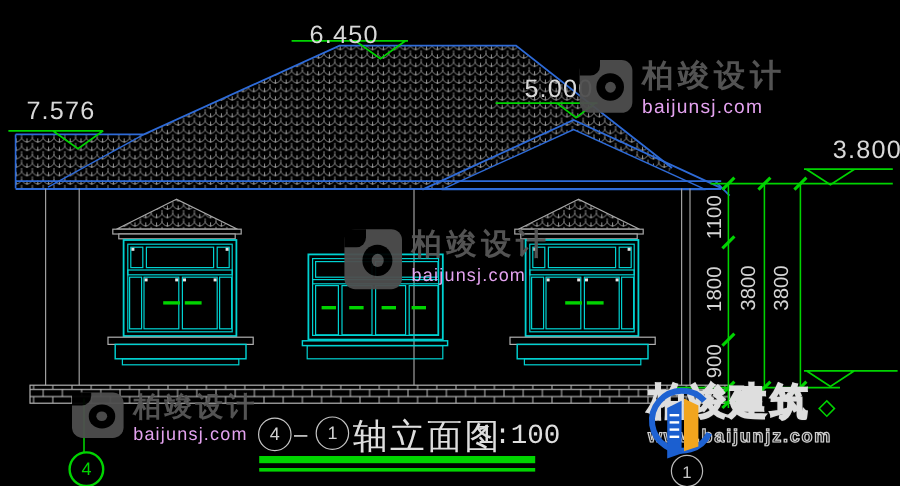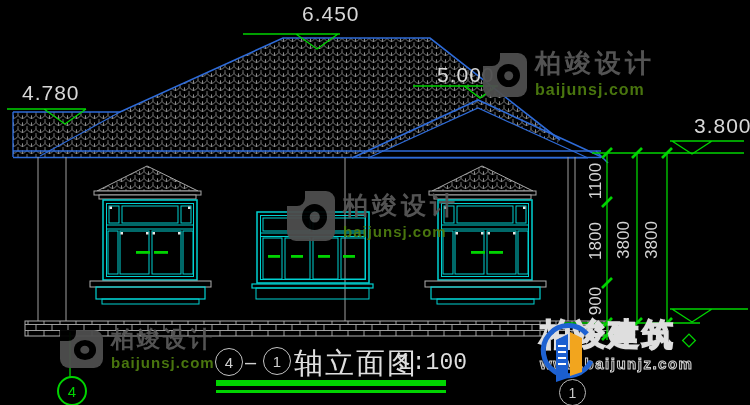--- a/index.html
+++ b/index.html
@@ -3,27 +3,27 @@
 <meta charset="utf-8">
 <style>
   html,body{margin:0;padding:0;background:#000;}
   .stage{position:relative;width:750px;height:405px;background:#000;overflow:hidden;
          font-family:"Liberation Sans",sans-serif;}
   .stage svg{position:absolute;left:0;top:0;}
   .txt{position:absolute;color:#d6d6d6;white-space:nowrap;}
   .lvl{font-size:21px;letter-spacing:1px;color:#d8d8d8;}
   .dim{font-size:17px;color:#d4d4d4;transform:translate(-50%,-50%) rotate(-90deg);transform-origin:center;}
   
-  .wm{position:absolute;display:flex;align-items:center;gap:8px;opacity:.95;}
+  .wm{position:absolute;display:flex;align-items:flex-start;gap:8px;opacity:.95;}
   .wm-icon{position:relative;background:#4e4e4e;border-radius:9px;flex:none;}
   .wm-hole{position:absolute;right:16%;top:26%;width:52%;height:52%;background:#000;border-radius:50%;}
   .wm-dot{position:absolute;left:50%;top:50%;width:42%;height:42%;background:#4e4e4e;border-radius:50%;transform:translate(-50%,-50%);}
   .wm-notch{position:absolute;left:0;top:0;width:38%;height:30%;background:#000;border-bottom-right-radius:8px;}
   .wm-name{color:#585858;font-weight:bold;letter-spacing:4px;line-height:1.05;}
-  .wm-site{color:#4d7c0f;font-weight:bold;letter-spacing:1px;}
+  .wm-site{color:#f0abfc;font-weight:normal;letter-spacing:1px;}
   
   .circ{position:absolute;border:1.6px solid #c4c4c4;border-radius:50%;color:#d0d0d0;
         display:flex;align-items:center;justify-content:center;font-size:15px;}
   .greenbar{position:absolute;background:#00d400;}
   .axis-bubble{position:absolute;border-radius:50%;display:flex;align-items:center;justify-content:center;}
   
   .brand{position:absolute;left:538px;top:319px;width:212px;height:77px;display:flex;align-items:flex-start;}
   .brand-text{margin-left:2px;}
   .brand-name{font-size:31px;font-weight:bold;letter-spacing:3px;color:#121212;
               -webkit-text-stroke:1.8px #dedede;text-shadow:0 0 2px #777;line-height:1.05;}
@@ -151,22 +151,22 @@
       <line x1="602" y1="288" x2="612" y2="278"></line>
         <line x1="602" y1="328" x2="612" y2="318"></line>
       <line x1="632" y1="158" x2="642" y2="148"></line>
         <line x1="632" y1="328" x2="642" y2="318"></line>
       <line x1="662" y1="158" x2="672" y2="148"></line>
         <line x1="662" y1="328" x2="672" y2="318"></line>
       <line x1="602" y1="340" x2="612" y2="330"></line>
     </g>
   </svg>
 
-  <div class="txt lvl" style="left:258px;top:2px;margin-left:44px;">6.450</div>
-  <div class="txt lvl" style="left:22px;top:81px;">4.780</div>
+  <div class="txt lvl" style="left:258px;top:18px;">6.450</div>
+  <div class="txt lvl" style="left:22px;top:81px;">7.576</div>
   <div class="txt lvl" style="left:437px;top:63px;">5.000</div>
   <div class="txt lvl" style="left:694px;top:114px;">3.800</div>
 
   <div class="txt dim" style="left:596px;top:181px;">1100</div>
   <div class="txt dim" style="left:596px;top:241px;">1800</div>
   <div class="txt dim" style="left:596px;top:301px;">900</div>
   <div class="txt dim" style="left:624px;top:240px;">3800</div>
   <div class="txt dim" style="left:652px;top:240px;">3800</div>
 
   <div class="axis-bubble" style="left:57px;top:376px;width:26px;height:26px;border:2px solid #00d400;color:#00d400;font-size:15px;">4</div>

